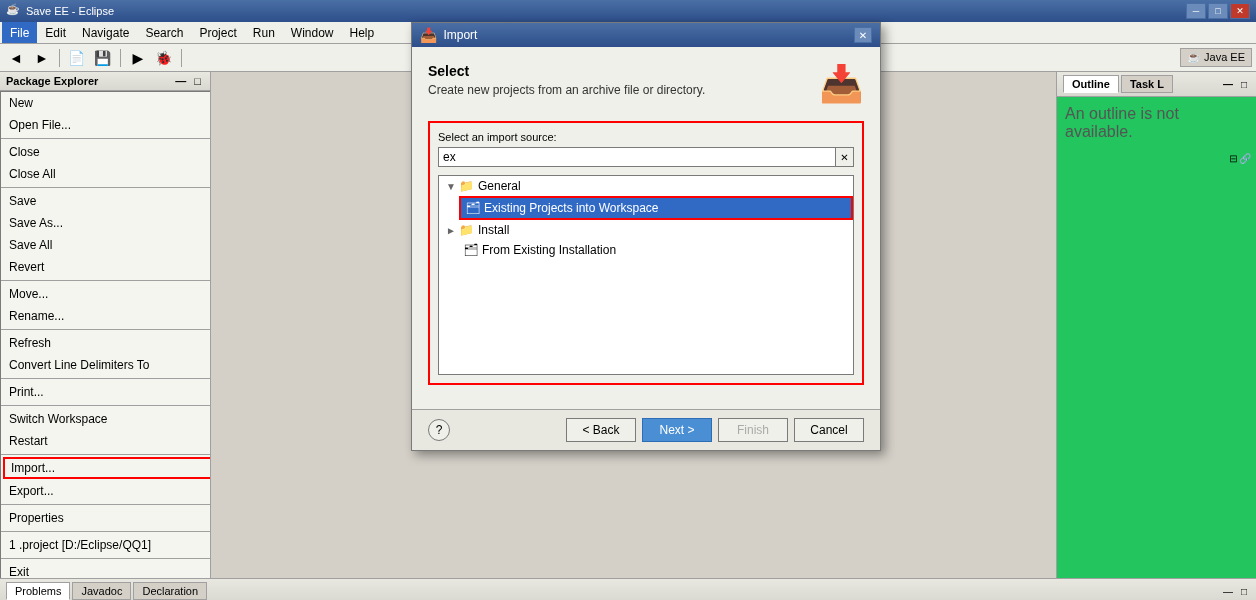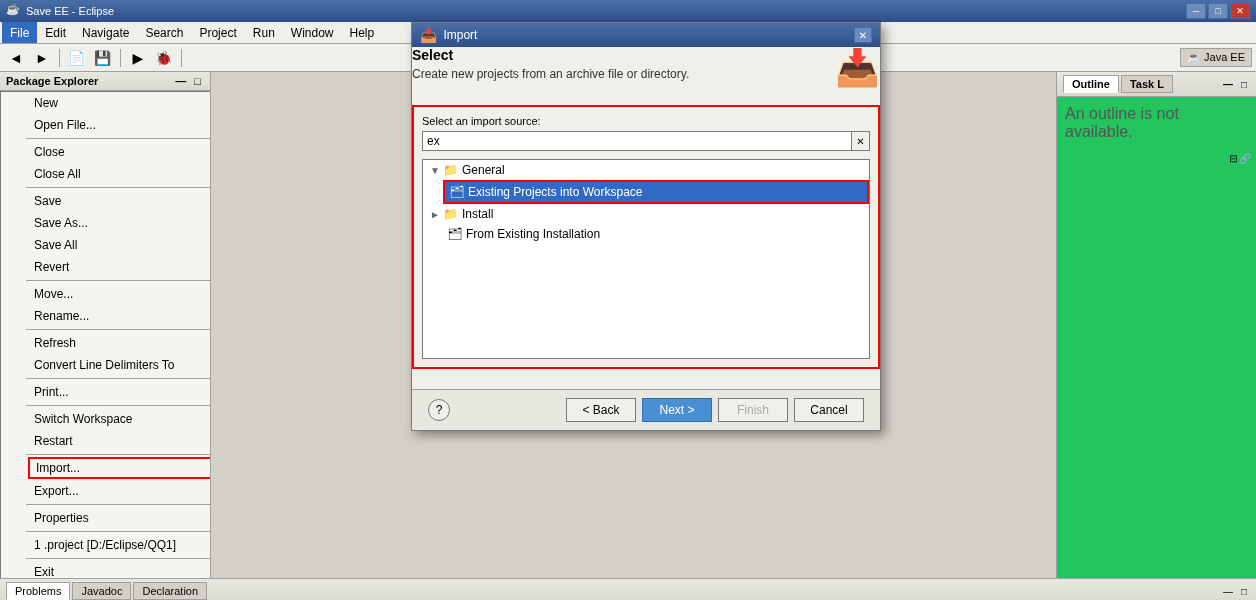--- a/index.html
+++ b/index.html
@@ -124,21 +124,20 @@
     .dropdown-menu {
       position: absolute;
       top: 0;
       left: 0;
       background: #f5f5f0;
       border: 1px solid #7a7a7a;
       box-shadow: 2px 2px 6px rgba(0,0,0,0.3);
       width: 310px;
       z-index: 100;
       font-size: 12px;
-      padding-left: 25px;
     }
     .dropdown-item {
       padding: 4px 16px 4px 8px;
       cursor: pointer;
       display: flex;
       align-items: center;
       justify-content: space-between;
       white-space: nowrap;
     }
     .dropdown-sep { height: 1px; background: #a0a0a0; margin: 2px 0; }
@@ -169,29 +168,29 @@
     .dialog-title-icon { margin-right: 6px; font-size: 14px; }
     .dialog-close-btn {
       background: #6b8cba;
       border: 1px solid #4a6fa5;
       color: white;
       width: 18px; height: 16px;
       cursor: pointer;
       font-size: 10px;
       display: flex; align-items: center; justify-content: center;
     }
-    .dialog-content { }
+    .dialog-content { padding: 16px; }
     .dialog-section-title { font-weight: bold; font-size: 14px; margin-bottom: 4px; }
     .dialog-description { font-size: 12px; color: #333; margin-bottom: 12px; }
 
     
     .import-source-group {
       border: 2px solid red;
       padding: 8px;
-      margin-bottom: 20px;
+      margin-bottom: 8px;
     }
     .import-source-label { font-size: 11px; margin-bottom: 4px; }
     .import-search-row {
       display: flex;
       align-items: center;
       margin-bottom: 8px;
     }
     .import-search-input {
       flex: 1;
       height: 20px;

